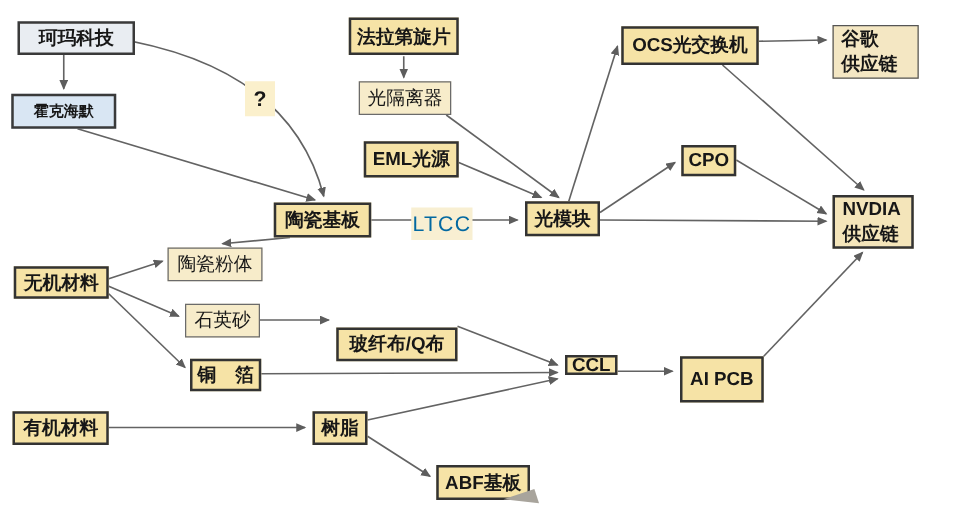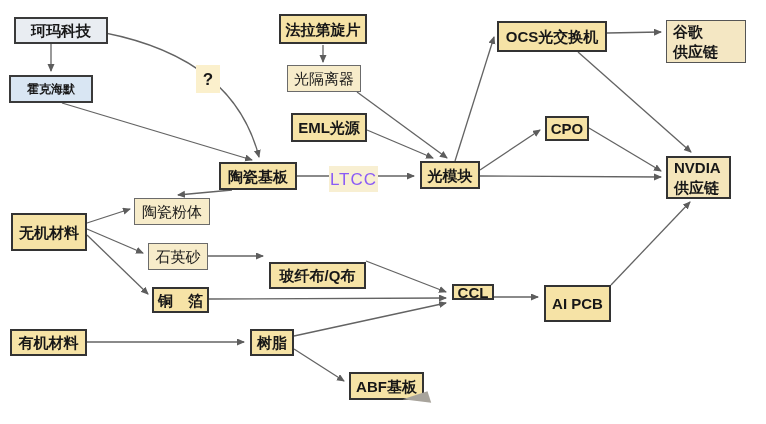--- a/index.html
+++ b/index.html
@@ -6,21 +6,21 @@
   #canvas{position:relative;width:766px;height:424px;background:#ffffff;overflow:hidden;
           font-family:"Liberation Sans","DejaVu Sans",sans-serif;}
   #edges{position:absolute;left:0;top:0;width:766px;height:424px;}
   .node{position:absolute;box-sizing:border-box;display:flex;align-items:center;justify-content:center;
         white-space:nowrap;color:#171717;font-size:15px;line-height:1;z-index:2;}
   .yellow{background:#f6e3a6;border:2px solid #333;font-weight:bold;}
   .light{background:#f7ecca;border:1px solid #6b6b6b;font-weight:normal;}
   .blue1{background:#e9edf2;border:2px solid #3a3a3a;font-weight:bold;}
   .blue2{background:#d9e6f3;border:2px solid #3a3a3a;font-weight:bold;}
   .plain{background:#fbf0cc;border:none;font-weight:bold;font-size:17px;}
-  .ltcc{background:#f8efd2;border:none;font-weight:normal;font-size:17px;letter-spacing:1px;color:#8b5cf6;}
+  .ltcc{background:#f8efd2;border:none;font-weight:normal;font-size:17px;letter-spacing:1px;color:#0369a1;}
   .twoline{flex-direction:column;align-items:flex-start;justify-content:center;padding-left:6px;
            font-weight:bold;line-height:1.3;}
   .google{background:#f4e7c3;border:1px solid #555;}
   .nvdia{background:#f4e5ba;border:2px solid #333;}
   .shadow-wrap{z-index:2;}
   .corner-shadow{position:absolute;right:-8px;bottom:-9px;width:0;height:0;z-index:1;
                  border-left:26px solid transparent;border-top:12px solid #a8a49c;
                  transform:rotate(-18deg);}
 </style>
 </head>
@@ -78,31 +78,31 @@
   <div class="node yellow" style="left:219px;top:162px;width:78px;height:28px;">陶瓷基板</div>
 
   <div class="node ltcc" style="left:329px;top:166px;width:49px;height:26px;">LTCC</div>
 
   <div class="node yellow" style="left:420px;top:161px;width:60px;height:28px;">光模块</div>
 
   <div class="node yellow" style="left:497px;top:21px;width:110px;height:31px;">OCS光交换机</div>
 
   <div class="node yellow" style="left:545px;top:116px;width:44px;height:25px;">CPO</div>
 
-  <div class="node twoline google" style="left:666px;top:20px;width:80px;height:43px;">
+  <div class="node twoline google" style="left:666px;top:20px;width:69px;height:43px;">
     <span>谷歌</span>
     <span>供应链</span>
   </div>
 
   <div class="node twoline nvdia" style="left:666px;top:156px;width:65px;height:43px;">
     <span>NVDIA</span>
     <span>供应链</span>
   </div>
 
-  <div class="node yellow" style="left:11px;top:213px;width:76px;height:38px;">无机材料</div>
+  <div class="node yellow" style="left:11px;top:213px;width:76px;height:26px;">无机材料</div>
 
   <div class="node light" style="left:134px;top:198px;width:76px;height:27px;">陶瓷粉体</div>
 
   <div class="node light" style="left:148px;top:243px;width:60px;height:27px;">石英砂</div>
 
   <div class="node yellow" style="left:269px;top:243px;width:97px;height:27px;margin-top:19px;">玻纤布/Q布</div>
 
   <div class="node yellow" style="left:152px;top:287px;width:57px;height:26px;">铜　箔</div>
 
   <div class="node yellow" style="left:452px;top:284px;width:42px;height:16px;">CCL</div>

